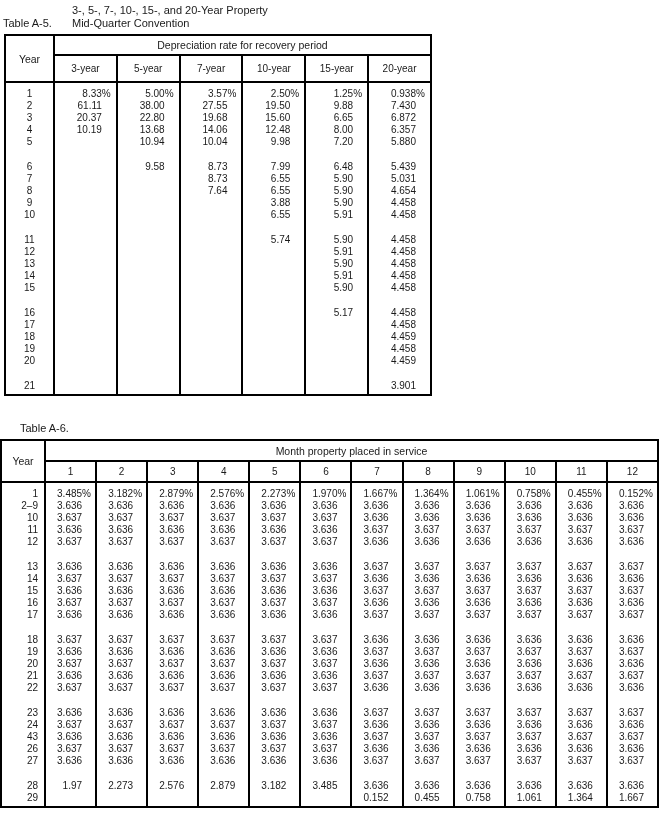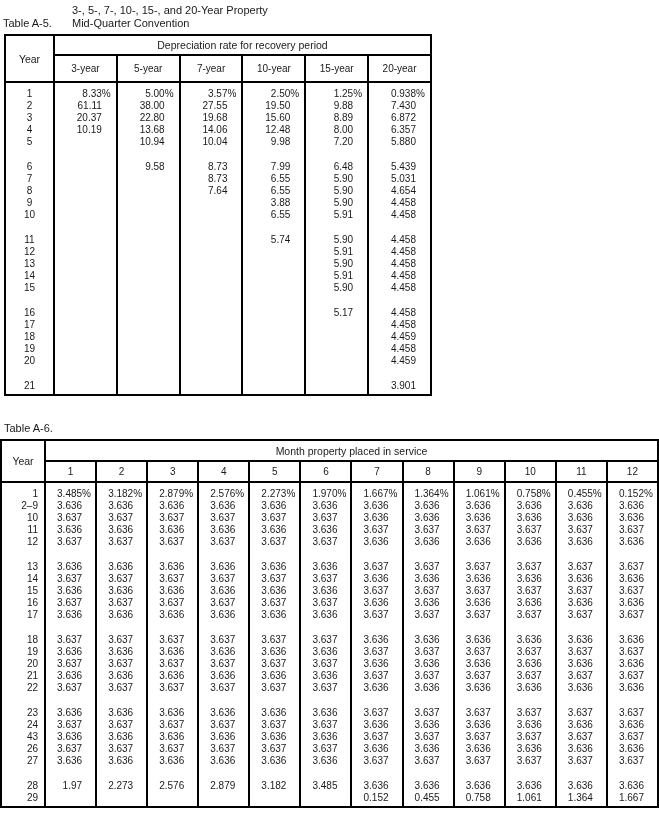--- a/index.html
+++ b/index.html
@@ -17,21 +17,21 @@
   .caption {
     display: flex;
     align-items: flex-end;
     font-size: 11px;
     line-height: 13px;
     margin: 4px 0 4px 3px;
   }
   .cap-label { width: 69px; flex: none; font-weight: normal; }
   .cap-titles { font-weight: normal; }
   .sec2 { margin-top: 26px; }
-  .sec2 .caption { margin-left: 4px; }
+  .sec2 .caption { margin-left: 20px; }
 
   
   table.dtable {
     border-collapse: collapse;
     table-layout: fixed;
     border: 2px solid #000;
   }
   table.t5 { margin-left: 4px; width: 428px; }
   table.t6 { width: 659px; }
 
@@ -122,21 +122,21 @@
             <td class="num">19.50</td>
             <td class="num">9.88</td>
             <td class="num">7.430</td>
           </tr>
           <tr>
             <td class="year-c">3</td>
             <td class="num">20.37</td>
             <td class="num">22.80</td>
             <td class="num">19.68</td>
             <td class="num">15.60</td>
-            <td class="num">8.89</td>
+            <td class="num">6.65</td>
             <td class="num">6.872</td>
           </tr>
           <tr>
             <td class="year-c">4</td>
             <td class="num">10.19</td>
             <td class="num">13.68</td>
             <td class="num">14.06</td>
             <td class="num">12.48</td>
             <td class="num">8.00</td>
             <td class="num">6.357</td>

